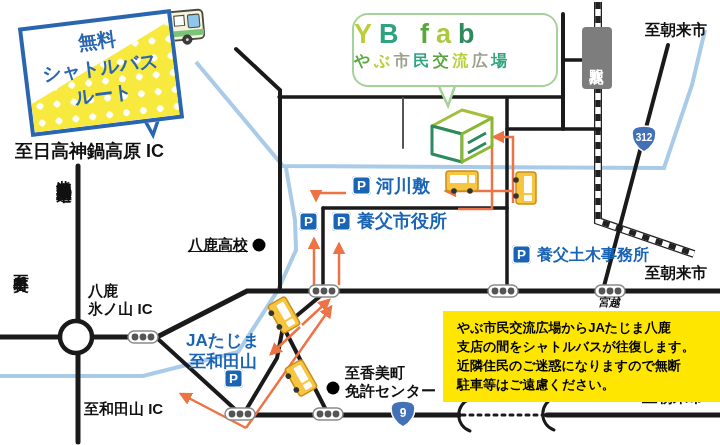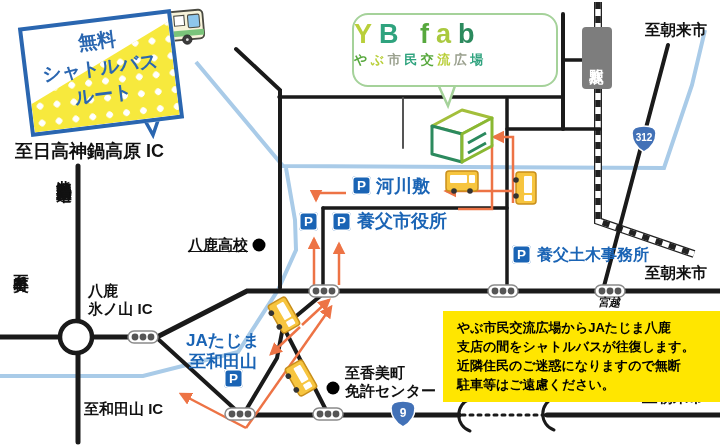--- a/index.html
+++ b/index.html
@@ -18,21 +18,21 @@
   .polka{position:absolute;left:0;top:0;right:0;bottom:0;background:#f7e93d;
          background-image:radial-gradient(circle,#fff 3px,rgba(255,255,255,0) 3.6px);
          background-size:17px 17px;
          clip-path:polygon(0 72%,100% 8%,100% 100%,0 100%);}
   .titletext{position:absolute;left:0;top:6px;width:100%;text-align:center;color:#2a66b0;
              font-weight:bold;font-size:19px;line-height:1.42;white-space:pre-line;}
   
   .bubble{position:absolute;left:352px;top:13px;width:202px;height:70px;background:#fff;
           border:2.5px solid #a5d29a;border-radius:16px;text-align:left;}
   .logoname{margin-top:4px;font-size:27px;font-weight:bold;letter-spacing:7px;}
-  .logosub{margin-top:1px;font-size:13px;font-weight:bold;letter-spacing:3.5px;}
+  .logosub{margin-top:1px;font-size:16px;font-weight:bold;letter-spacing:3.5px;}
   
   .station{position:absolute;left:582px;top:27px;width:30px;height:62px;background:#7d7d7d;
            border-radius:4px;color:#fff;display:flex;align-items:center;justify-content:center;}
   .station span{writing-mode:vertical-rl;text-orientation:upright;font-weight:bold;font-size:14px;}
   
   .notice{position:absolute;left:443px;top:311px;width:257px;padding:8px 14px;background:#ffe600;
           font-size:13px;font-weight:bold;line-height:1.45;white-space:pre-line;color:#000;}
 </style>
 </head>
 <body>

